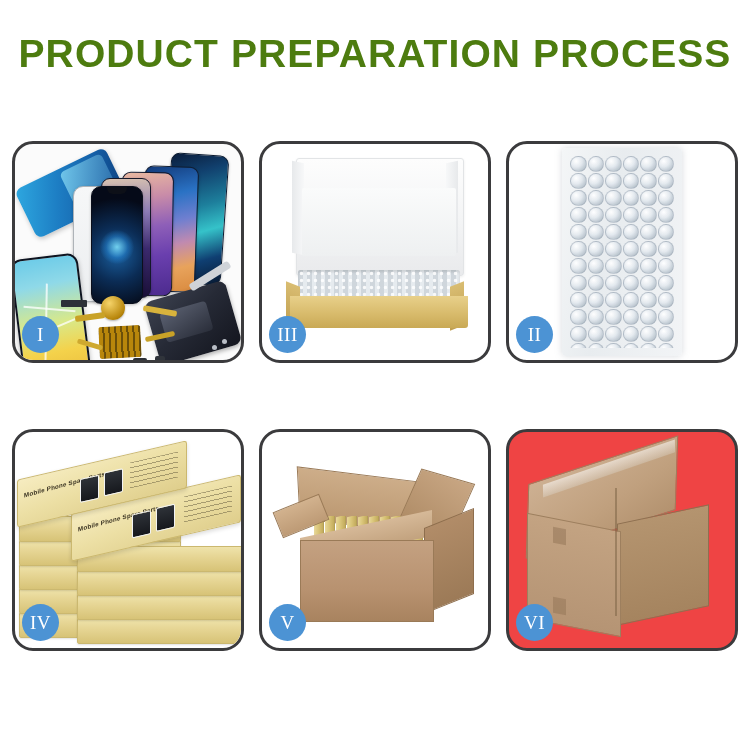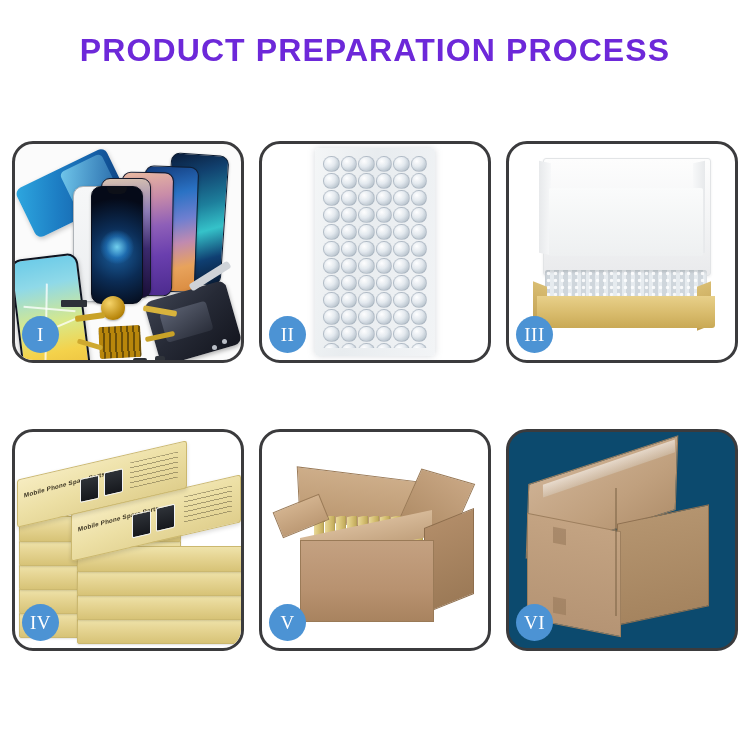--- a/index.html
+++ b/index.html
@@ -23,24 +23,24 @@
   
   .header {
     position: absolute;
     left: 0;
     top: 34px;
     width: 750px;
     text-align: center;
   }
   .title {
     font-family: "Liberation Sans", sans-serif;
-    font-size: 32px;
+    font-size: 39px;
     font-weight: bold;
     letter-spacing: 1.1px;
-    color: #6d28d9;
+    color: #4d7c0f;
     line-height: 1;
     white-space: nowrap;
   }
   .subtitle {
     margin-top: 13px;
     font-family: "Liberation Sans", sans-serif;
     font-size: 16.5px;
     font-weight: normal;
     color: #1a1a1a;
     letter-spacing: 0.1px;
@@ -442,21 +442,21 @@
     position: absolute;
     top: 0;
     width: 9px;
     height: 44px;
     background: linear-gradient(90deg,#e8d89a 0%,#d9c478 50%,#c3ab5c 100%);
     border-right: 1px solid #b39f57;
     transform: skewY(-13deg);
   }
 
   
-  .p6 { background: #0c4a6e; }
+  .p6 { background: #ef4444; }
   .box6-top {
     position: absolute;
     left: 18px; top: 28px;
     width: 148px; height: 72px;
     background: linear-gradient(160deg,#cdb092 0%,#c0a07e 60%,#b3926f 100%);
     transform: skewY(-18deg) skewX(-2deg);
     border: 1px solid #9d7f5e;
   }
   .box6-front {
     position: absolute;
@@ -539,114 +539,114 @@
         <div class="part blk3"></div>
 
         <div class="part blk5"></div>
         <div class="part scr1"></div>
         <div class="part scr2"></div>
         <div class="tool"></div>
       </div>
       <div class="badge">I</div>
     </div>
 
-    <div class="panel p2">
-      <div class="panel-inner">
-        <div class="wrap-sheet">
-          <div class="bubbles">
-            <div class="bub"></div>
-              <div class="bub"></div>
-              <div class="bub"></div>
-              <div class="bub"></div>
-              <div class="bub"></div>
-              <div class="bub"></div>
-            <div class="bub"></div>
-              <div class="bub"></div>
-              <div class="bub"></div>
-              <div class="bub"></div>
-              <div class="bub"></div>
-              <div class="bub"></div>
-            <div class="bub"></div>
-              <div class="bub"></div>
-              <div class="bub"></div>
-              <div class="bub"></div>
-              <div class="bub"></div>
-              <div class="bub"></div>
-            <div class="bub"></div>
-              <div class="bub"></div>
-              <div class="bub"></div>
-              <div class="bub"></div>
-              <div class="bub"></div>
-              <div class="bub"></div>
-            <div class="bub"></div>
-              <div class="bub"></div>
-              <div class="bub"></div>
-              <div class="bub"></div>
-              <div class="bub"></div>
-              <div class="bub"></div>
-            <div class="bub"></div>
-              <div class="bub"></div>
-              <div class="bub"></div>
-              <div class="bub"></div>
-              <div class="bub"></div>
-              <div class="bub"></div>
-            <div class="bub"></div>
-              <div class="bub"></div>
-              <div class="bub"></div>
-              <div class="bub"></div>
-              <div class="bub"></div>
-              <div class="bub"></div>
-            <div class="bub"></div>
-              <div class="bub"></div>
-              <div class="bub"></div>
-              <div class="bub"></div>
-              <div class="bub"></div>
-              <div class="bub"></div>
-            <div class="bub"></div>
-              <div class="bub"></div>
-              <div class="bub"></div>
-              <div class="bub"></div>
-              <div class="bub"></div>
-              <div class="bub"></div>
-            <div class="bub"></div>
-              <div class="bub"></div>
-              <div class="bub"></div>
-              <div class="bub"></div>
-              <div class="bub"></div>
-              <div class="bub"></div>
-            <div class="bub"></div>
-              <div class="bub"></div>
-              <div class="bub"></div>
-              <div class="bub"></div>
-              <div class="bub"></div>
-              <div class="bub"></div>
-            <div class="bub"></div>
-              <div class="bub"></div>
-              <div class="bub"></div>
-              <div class="bub"></div>
-              <div class="bub"></div>
-              <div class="bub"></div>
-          </div>
-        </div>
-      </div>
-      <div class="badge">II</div>
-    </div>
-
     <div class="panel p3">
       <div class="panel-inner">
         <div class="lid"></div>
         <div class="lid-fold-l"></div>
         <div class="lid-fold-r"></div>
         <div class="foam"></div>
         <div class="tray-inner"></div>
         <div class="tray-left"></div>
         <div class="tray-right"></div>
         <div class="tray-front"></div>
       </div>
       <div class="badge">III</div>
+    </div>
+
+    <div class="panel p2">
+      <div class="panel-inner">
+        <div class="wrap-sheet">
+          <div class="bubbles">
+            <div class="bub"></div>
+              <div class="bub"></div>
+              <div class="bub"></div>
+              <div class="bub"></div>
+              <div class="bub"></div>
+              <div class="bub"></div>
+            <div class="bub"></div>
+              <div class="bub"></div>
+              <div class="bub"></div>
+              <div class="bub"></div>
+              <div class="bub"></div>
+              <div class="bub"></div>
+            <div class="bub"></div>
+              <div class="bub"></div>
+              <div class="bub"></div>
+              <div class="bub"></div>
+              <div class="bub"></div>
+              <div class="bub"></div>
+            <div class="bub"></div>
+              <div class="bub"></div>
+              <div class="bub"></div>
+              <div class="bub"></div>
+              <div class="bub"></div>
+              <div class="bub"></div>
+            <div class="bub"></div>
+              <div class="bub"></div>
+              <div class="bub"></div>
+              <div class="bub"></div>
+              <div class="bub"></div>
+              <div class="bub"></div>
+            <div class="bub"></div>
+              <div class="bub"></div>
+              <div class="bub"></div>
+              <div class="bub"></div>
+              <div class="bub"></div>
+              <div class="bub"></div>
+            <div class="bub"></div>
+              <div class="bub"></div>
+              <div class="bub"></div>
+              <div class="bub"></div>
+              <div class="bub"></div>
+              <div class="bub"></div>
+            <div class="bub"></div>
+              <div class="bub"></div>
+              <div class="bub"></div>
+              <div class="bub"></div>
+              <div class="bub"></div>
+              <div class="bub"></div>
+            <div class="bub"></div>
+              <div class="bub"></div>
+              <div class="bub"></div>
+              <div class="bub"></div>
+              <div class="bub"></div>
+              <div class="bub"></div>
+            <div class="bub"></div>
+              <div class="bub"></div>
+              <div class="bub"></div>
+              <div class="bub"></div>
+              <div class="bub"></div>
+              <div class="bub"></div>
+            <div class="bub"></div>
+              <div class="bub"></div>
+              <div class="bub"></div>
+              <div class="bub"></div>
+              <div class="bub"></div>
+              <div class="bub"></div>
+            <div class="bub"></div>
+              <div class="bub"></div>
+              <div class="bub"></div>
+              <div class="bub"></div>
+              <div class="bub"></div>
+              <div class="bub"></div>
+          </div>
+        </div>
+      </div>
+      <div class="badge">II</div>
     </div>
 
     <div class="panel p4">
       <div class="panel-inner">
 
         <div class="stackbox" style="left:4px; top:180px;"></div>
         <div class="stackbox" style="left:4px; top:156px;"></div>
         <div class="stackbox" style="left:4px; top:132px;"></div>
         <div class="stackbox" style="left:4px; top:108px;"></div>
         <div class="stackbox" style="left:4px; top:84px;"></div>

